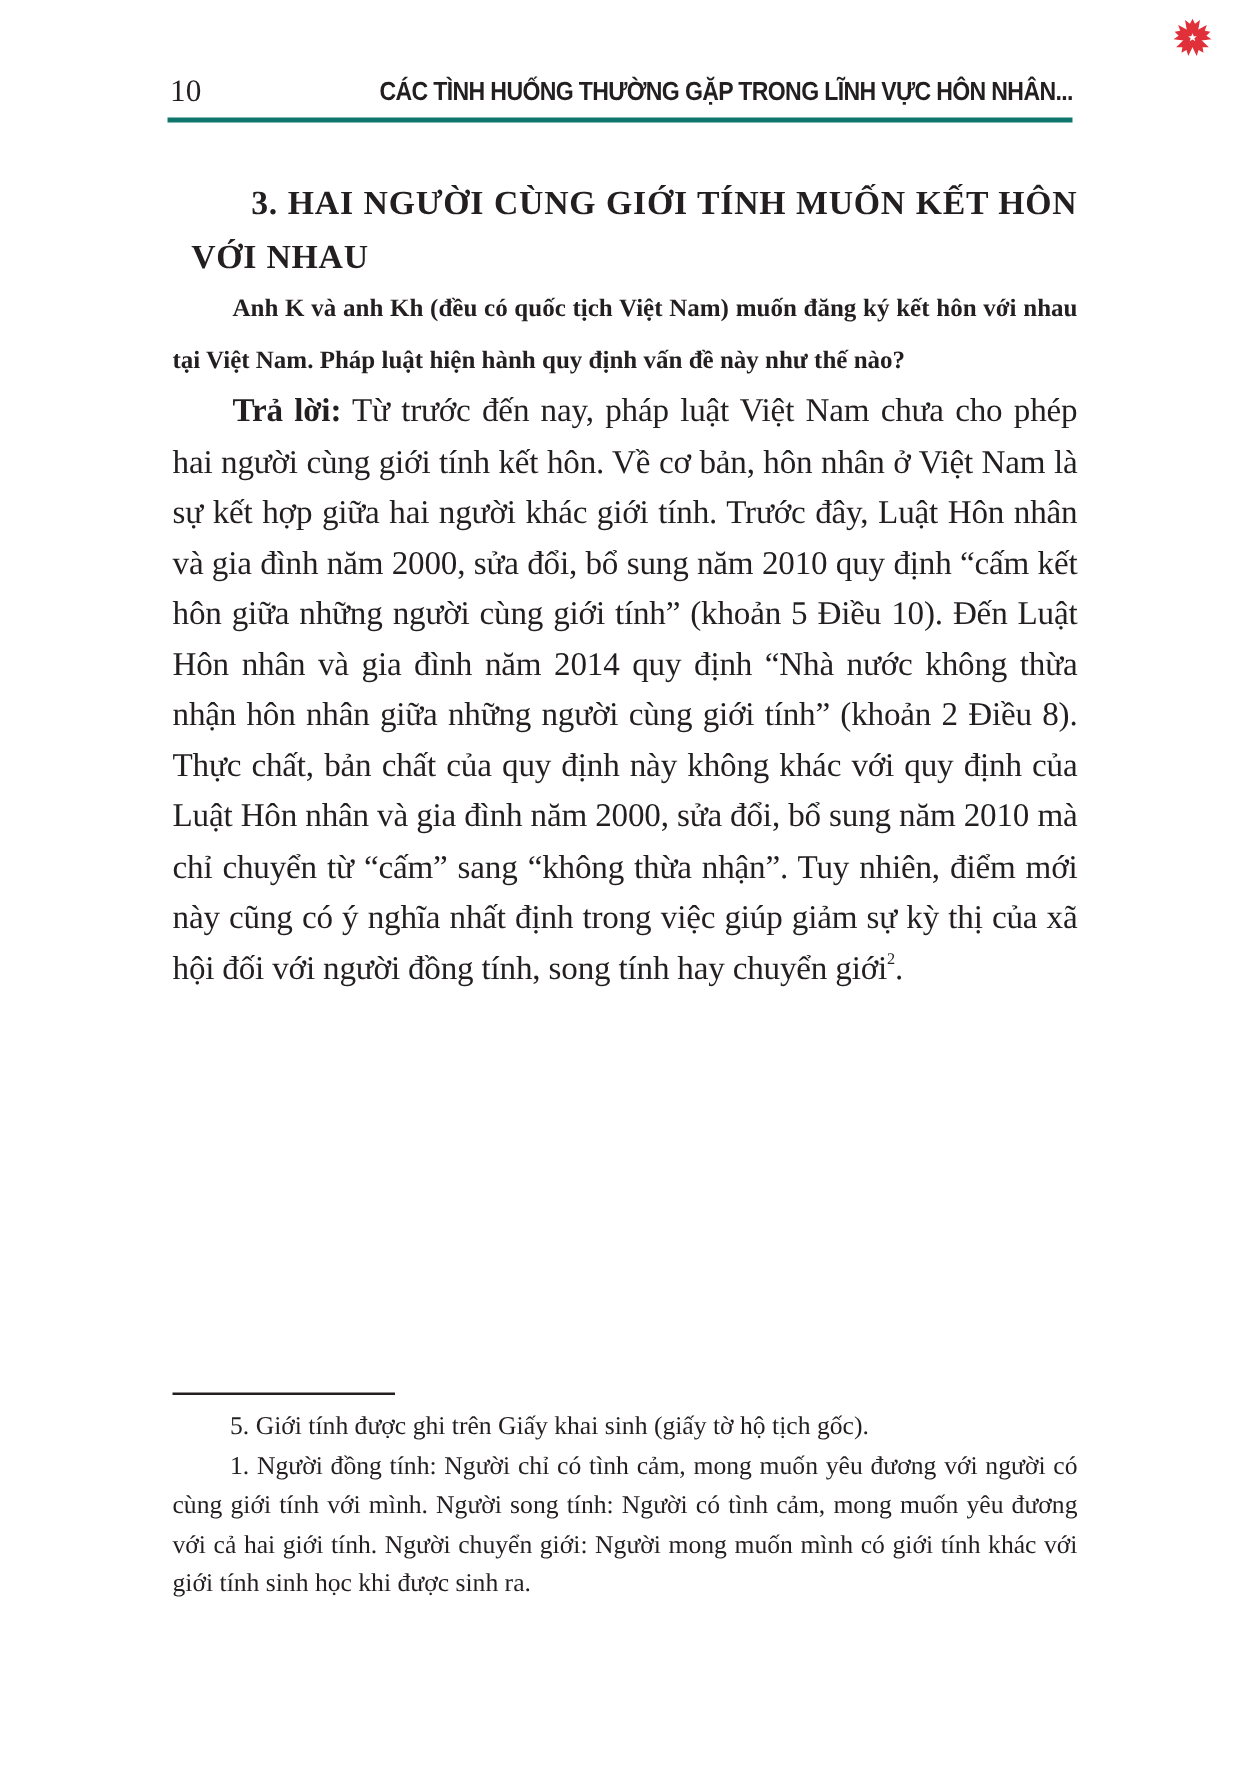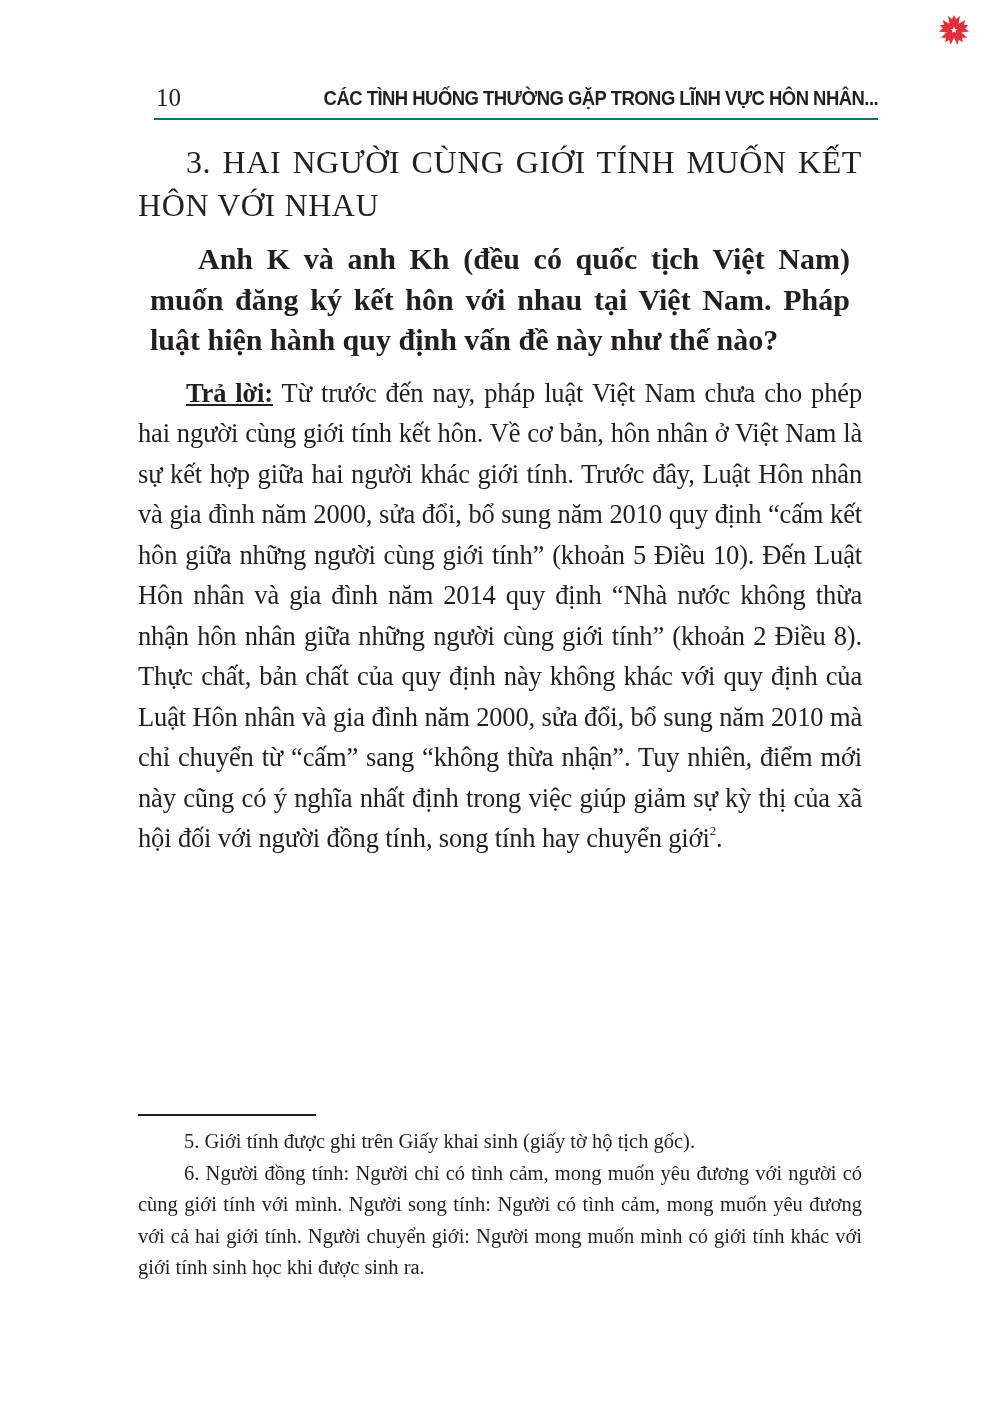--- a/index.html
+++ b/index.html
@@ -17,26 +17,25 @@
     }
     .logo {
       position: absolute;
       left: 938px;
       top: 14px;
       width: 32px;
       height: 32px;
     }
     .header {
       position: absolute;
-      left: 154px;
+      left: 134px;
       top: 58px;
       width: 724px;
       height: 36px;
-      border-bottom: 2px solid #0f766e;
-      margin-top: 24px;
+      border-bottom: 4px solid #0f766e;
     }
     .page-number {
       position: absolute;
       left: 2px;
       top: 2px;
       font-family: "Liberation Serif", serif;
       font-size: 25px;
       color: #231f20;
     }
     .running-title {
@@ -64,41 +63,40 @@
       line-height: 40.5px;
       text-align: justify;
       text-indent: 48px;
       margin: 0 0 4px 0;
     }
     .para.body-text {
       letter-spacing: -0.15px;
     }
     .section-heading {
       font-family: "Liberation Serif", serif;
-      font-weight: normal;
-      font-size: 32px;
+      font-weight: bold;
+      font-size: 27px;
       line-height: 43px;
       text-align: justify;
       text-align-last: left;
       text-indent: 48px;
-      margin: 14px 0 0 0;
+      margin: 14px 0 0 15px;
       letter-spacing: 0.6px;
     }
     .question {
       font-family: "Liberation Serif", serif;
       font-weight: bold;
-      font-size: 30px;
+      font-size: 20px;
       line-height: 40.5px;
       text-align: justify;
       text-indent: 48px;
-      margin: 12px;
+      margin: 0;
     }
     .answer-label {
       font-weight: bold;
-      text-decoration: underline;
     }
     sup {
       font-size: 13px;
       line-height: 0;
       vertical-align: 12px;
     }
     .footnote-rule {
       position: absolute;
       left: 138px;
       top: 1114px;
@@ -150,14 +148,14 @@
   <h2 class="section-heading">3. HAI NGƯỜI CÙNG GIỚI TÍNH MUỐN KẾT HÔN VỚI NHAU</h2>
 
   <p class="question">Anh K và anh Kh (đều có quốc tịch Việt Nam) muốn đăng ký kết hôn với nhau tại Việt Nam. Pháp luật hiện hành quy định vấn đề này như thế nào?</p>
 
   <p class="para body-text"><span class="answer-label">Trả lời:</span><span> Từ trước đến nay, pháp luật Việt Nam chưa cho phép hai người cùng giới tính kết hôn. Về cơ bản, hôn nhân ở Việt Nam là sự kết hợp giữa hai người khác giới tính. Trước đây, Luật Hôn nhân và gia đình năm 2000, sửa đổi, bổ sung năm 2010 quy định “cấm kết hôn giữa những người cùng giới tính” (khoản 5 Điều 10). Đến Luật Hôn nhân và gia đình năm 2014 quy định “Nhà nước không thừa nhận hôn nhân giữa những người cùng giới tính” (khoản 2 Điều 8). Thực chất, bản chất của quy định này không khác với quy định của Luật Hôn nhân và gia đình năm 2000, sửa đổi, bổ sung năm 2010 mà chỉ chuyển từ “cấm” sang “không thừa nhận”. Tuy nhiên, điểm mới này cũng có ý nghĩa nhất định trong việc giúp giảm sự kỳ thị của xã hội đối với người đồng tính, song tính hay chuyển giới</span><sup>2</sup><span>.</span></p>
 </div>
 
 <div class="footnote-rule"></div>
 <div class="footnotes">
   <p class="footnote">5. Giới tính được ghi trên Giấy khai sinh (giấy tờ hộ tịch gốc).</p>
-  <p class="footnote">6. Người đồng tính: Người chỉ có tình cảm, mong muốn yêu đương với người có cùng giới tính với mình. Người song tính: Người có tình cảm, mong muốn yêu đương với cả hai giới tính. Người chuyển giới: Người mong muốn mình có giới tính khác với giới tính sinh học khi được sinh ra.</p>
+  <p class="footnote">1. Người đồng tính: Người chỉ có tình cảm, mong muốn yêu đương với người có cùng giới tính với mình. Người song tính: Người có tình cảm, mong muốn yêu đương với cả hai giới tính. Người chuyển giới: Người mong muốn mình có giới tính khác với giới tính sinh học khi được sinh ra.</p>
 </div>
 
 </body></html>

